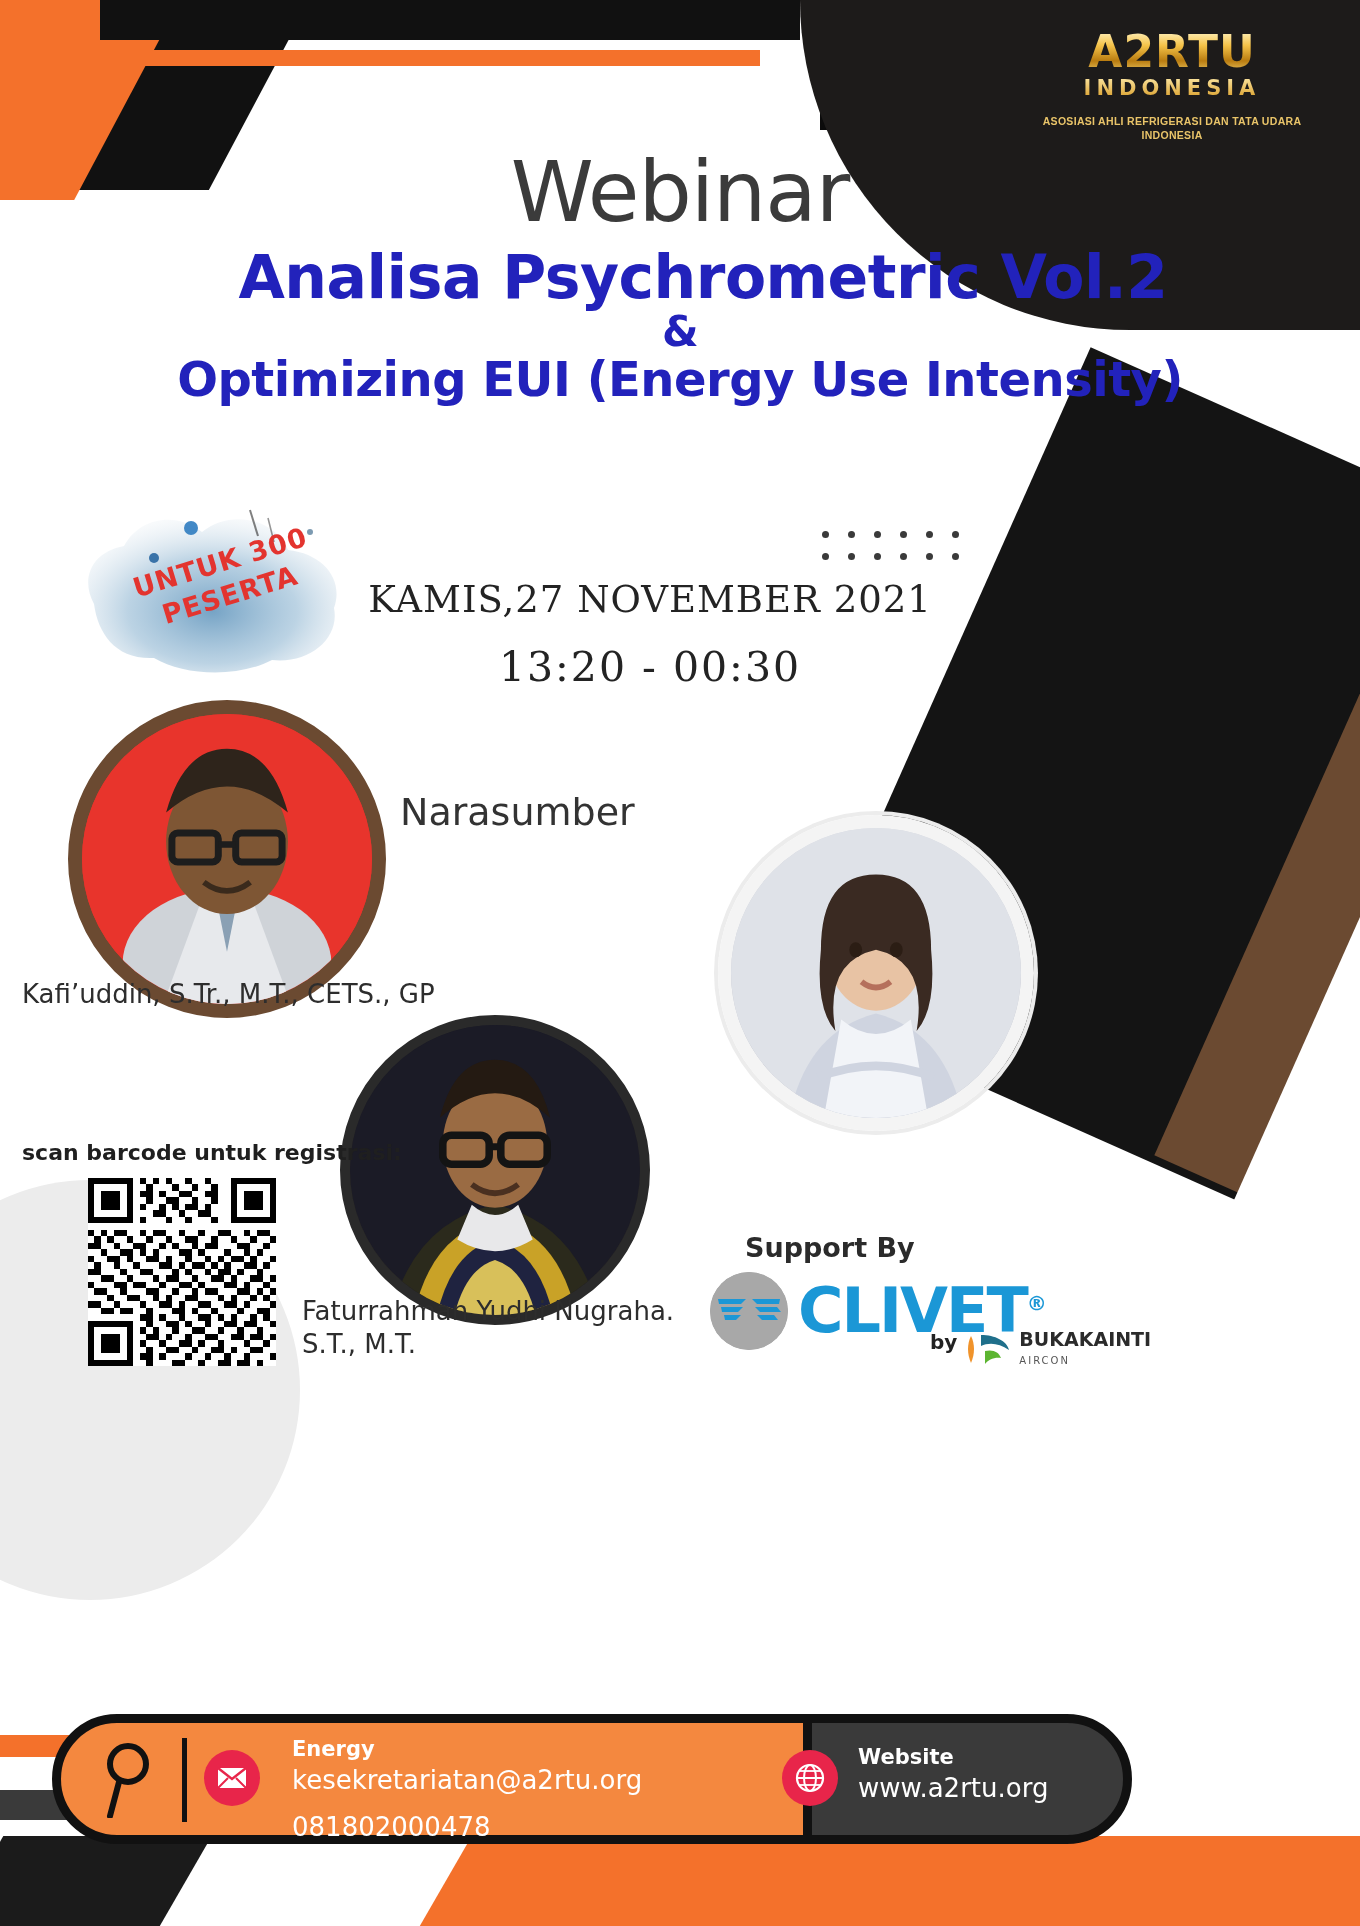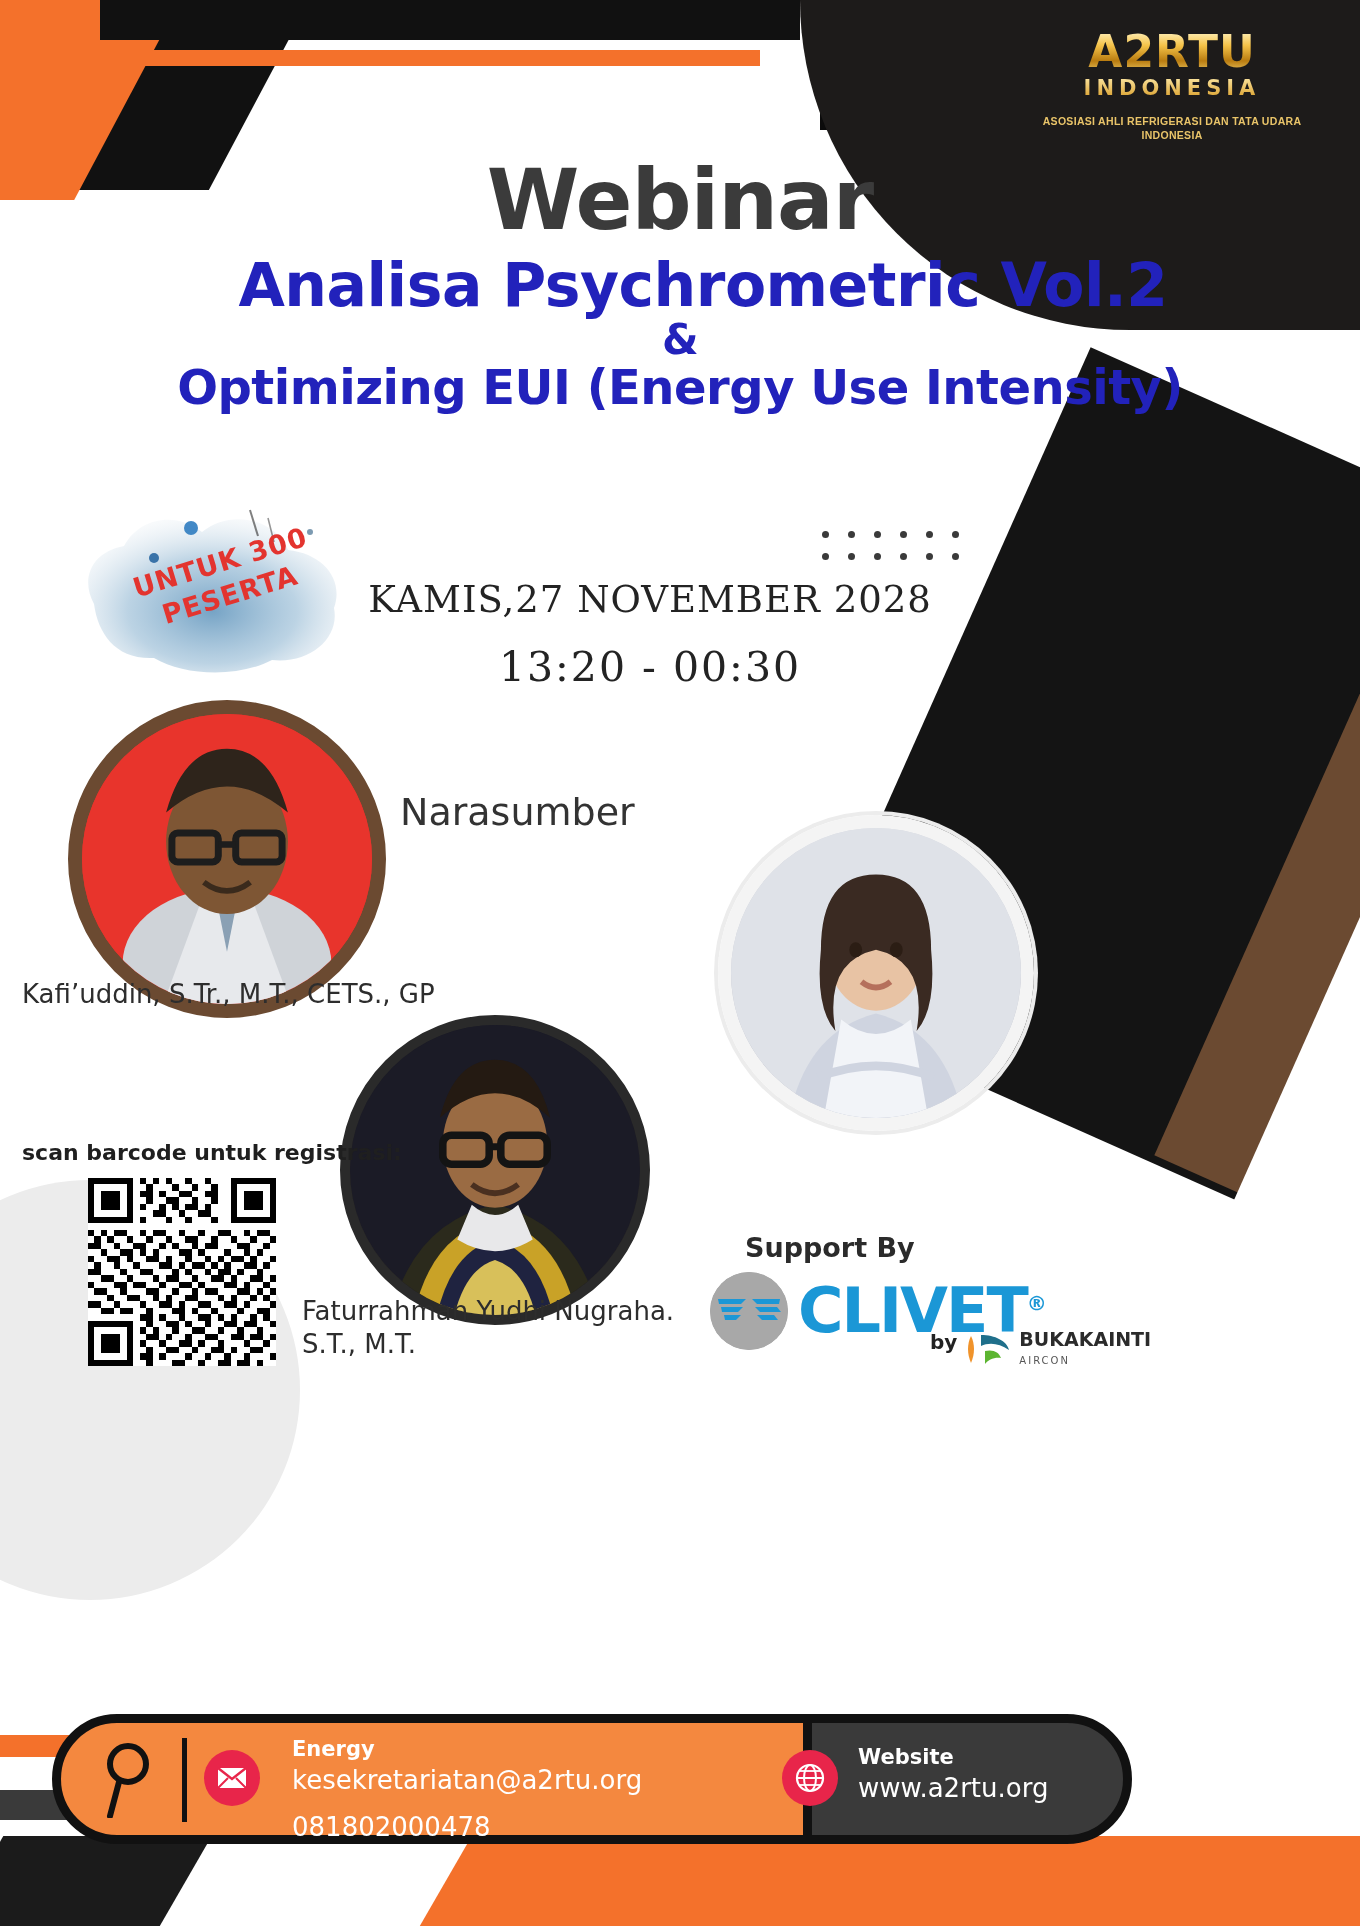--- a/index.html
+++ b/index.html
@@ -51,22 +51,22 @@
              -webkit-background-clip:text;background-clip:text;color:transparent;}
   .logo-sub{font-family:"DejaVu Sans",sans-serif;font-weight:bold;font-size:21px;
             letter-spacing:5px;margin-top:2px;
             background:linear-gradient(180deg,#fde9a8,#d79a22);
             -webkit-background-clip:text;background-clip:text;color:transparent;}
   .logo-tag{font-family:"Liberation Sans",sans-serif;font-weight:bold;font-size:10.5px;
             color:#e9c469;letter-spacing:.3px;line-height:1.35;margin-top:14px;}
 
   
   .titles{position:absolute;left:0;right:0;top:150px;text-align:center;z-index:5;}
-  .t-webinar{font-family:"DejaVu Sans",sans-serif;font-weight:bold;font-size:84px;
-             color:#3b3b3b;line-height:1;letter-spacing:-1px;margin-top:8px;}
+  .t-webinar{font-family:"DejaVu Sans",sans-serif;font-weight:normal;font-size:84px;
+             color:#3b3b3b;line-height:1;letter-spacing:-1px;}
   .t-line{font-family:"DejaVu Sans",sans-serif;font-weight:bold;color:#2222bb;
           line-height:1.06;letter-spacing:-.5px;}
   .t-l1{font-size:60px;margin-top:12px;margin-left:46px;}
   .t-amp{font-size:42px;}
   .t-l3{font-size:48px;}
   .t-l4{font-size:48px;}
 
   
   .splash{position:absolute;left:62px;top:492px;width:305px;height:185px;z-index:4;}
   .badge-text{position:absolute;left:110px;top:545px;width:230px;z-index:6;
@@ -212,21 +212,21 @@
       <i></i>
     <i></i>
       <i></i>
       <i></i>
       <i></i>
       <i></i>
       <i></i>
   </div>
 
   <div class="datetime">
-    <div class="date">KAMIS,27 NOVEMBER 2028</div>
+    <div class="date">KAMIS,27 NOVEMBER 2021</div>
     <div class="time">13:20 - 00:30</div>
   </div>
 
   <div class="narasumber">Narasumber</div>
 
   <div class="ph ph1">
     <svg class="face" viewBox="0 0 100 100">
       <rect width="100" height="100" fill="#e8342c"></rect>
       <ellipse cx="50" cy="86" rx="36" ry="26" fill="#cfd3d8"></ellipse>
       <path d="M28,100 L42,62 L58,62 L72,100 Z" fill="#e7e9ec"></path>

